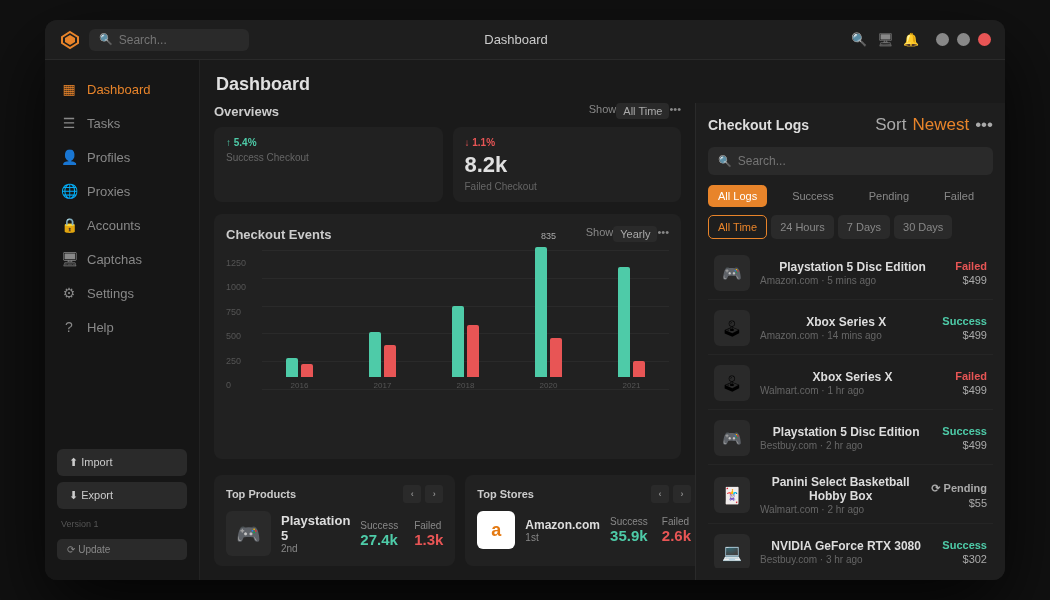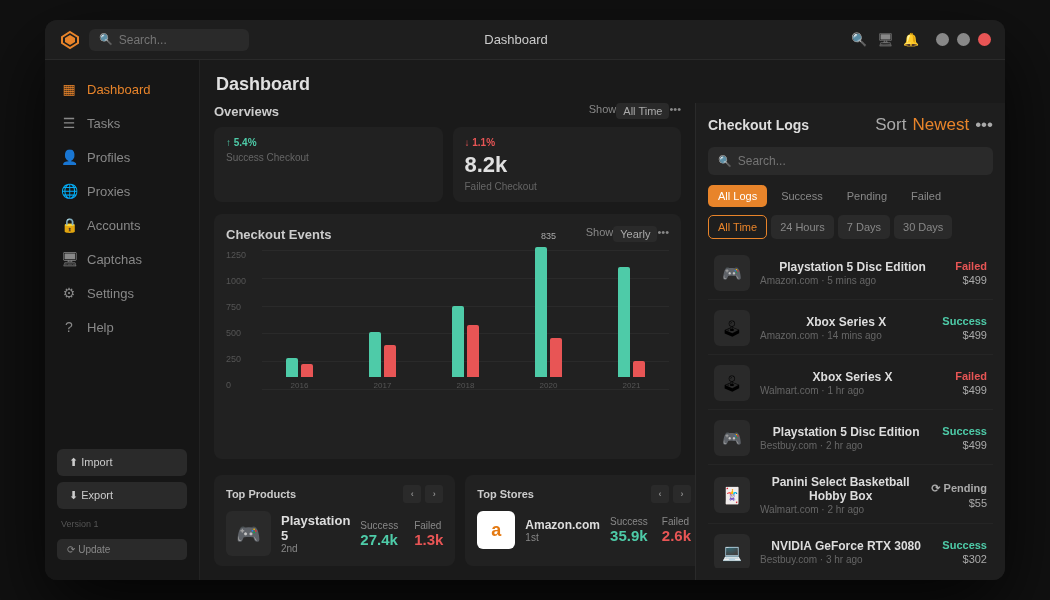--- a/index.html
+++ b/index.html
@@ -255,21 +255,21 @@
       height: 160px;
       display: flex;
       align-items: flex-end;
       gap: 0;
       padding: 10px 0 20px;
       position: relative;
     }
     .chart-y-axis {
       position: absolute;
       left: 0;
-      top: 0;
+      top: 8px;
       bottom: 20px;
       display: flex;
       flex-direction: column;
       justify-content: space-between;
       font-size: 9px;
       color: #555;
       width: 32px;
     }
     .chart-bars-area {
       margin-left: 36px;
@@ -412,21 +412,21 @@
       background: transparent;
       border: none;
       outline: none;
       color: #aaa;
       font-size: 12px;
       flex: 1;
     }
 
     .filter-tabs {
       display: flex;
-      gap: 4px;
+      gap: 15px;
     }
     .filter-tab {
       padding: 5px 10px;
       border-radius: 5px;
       font-size: 11px;
       cursor: pointer;
       color: #888;
       background: transparent;
       border: none;
     }

